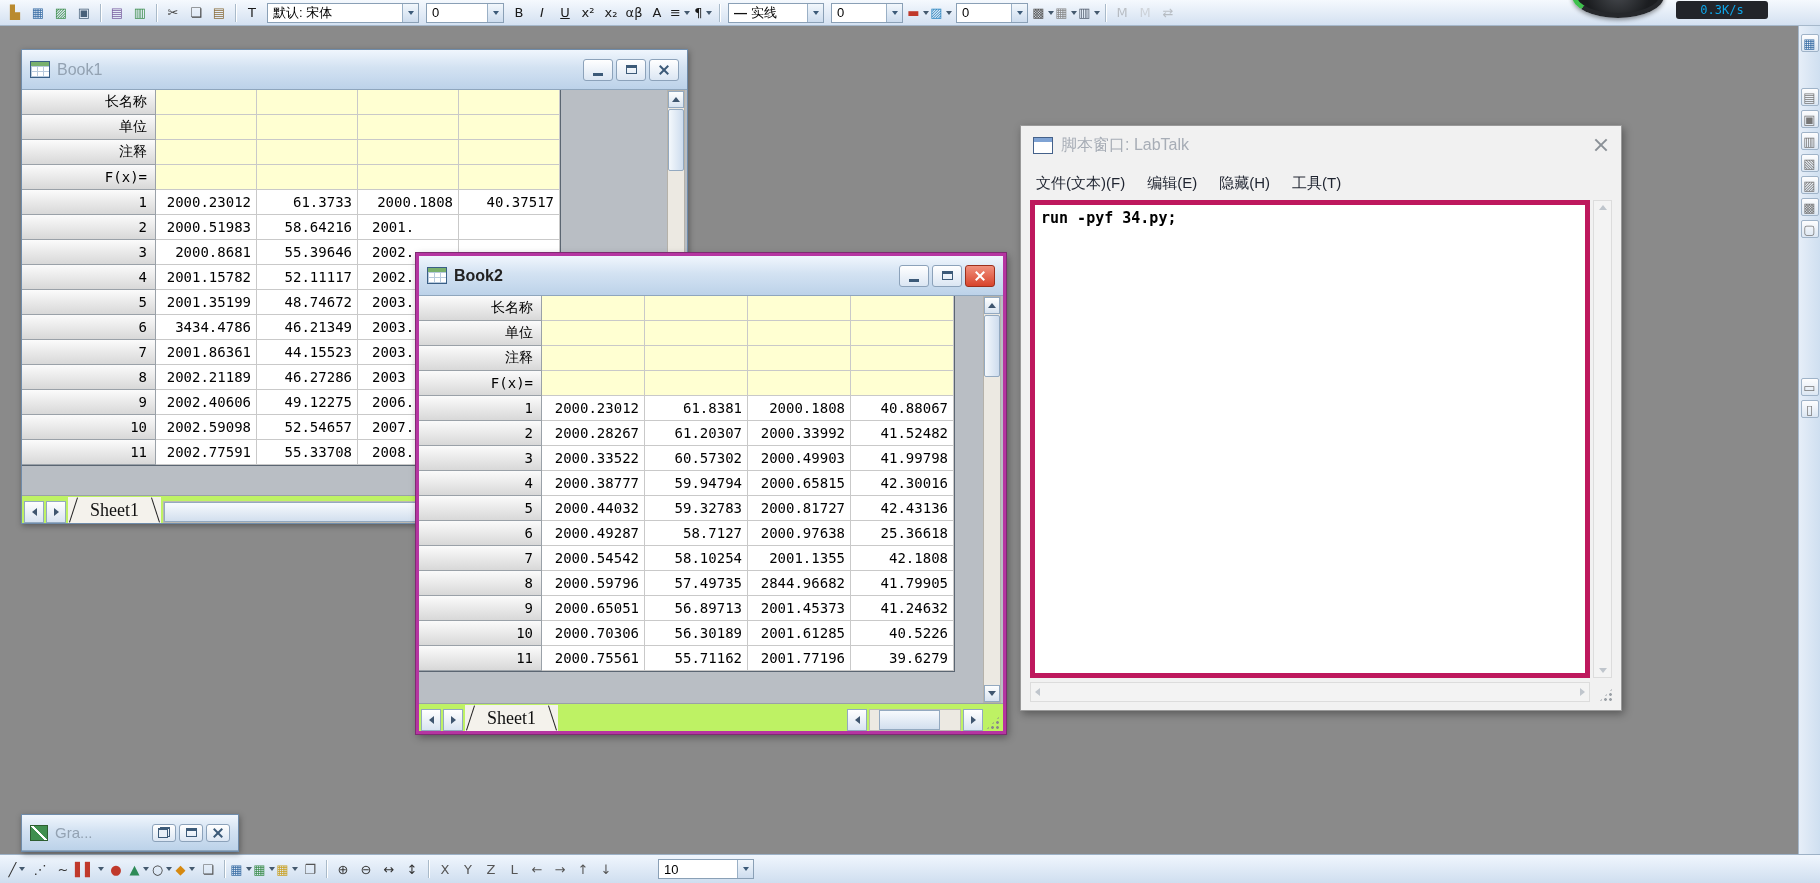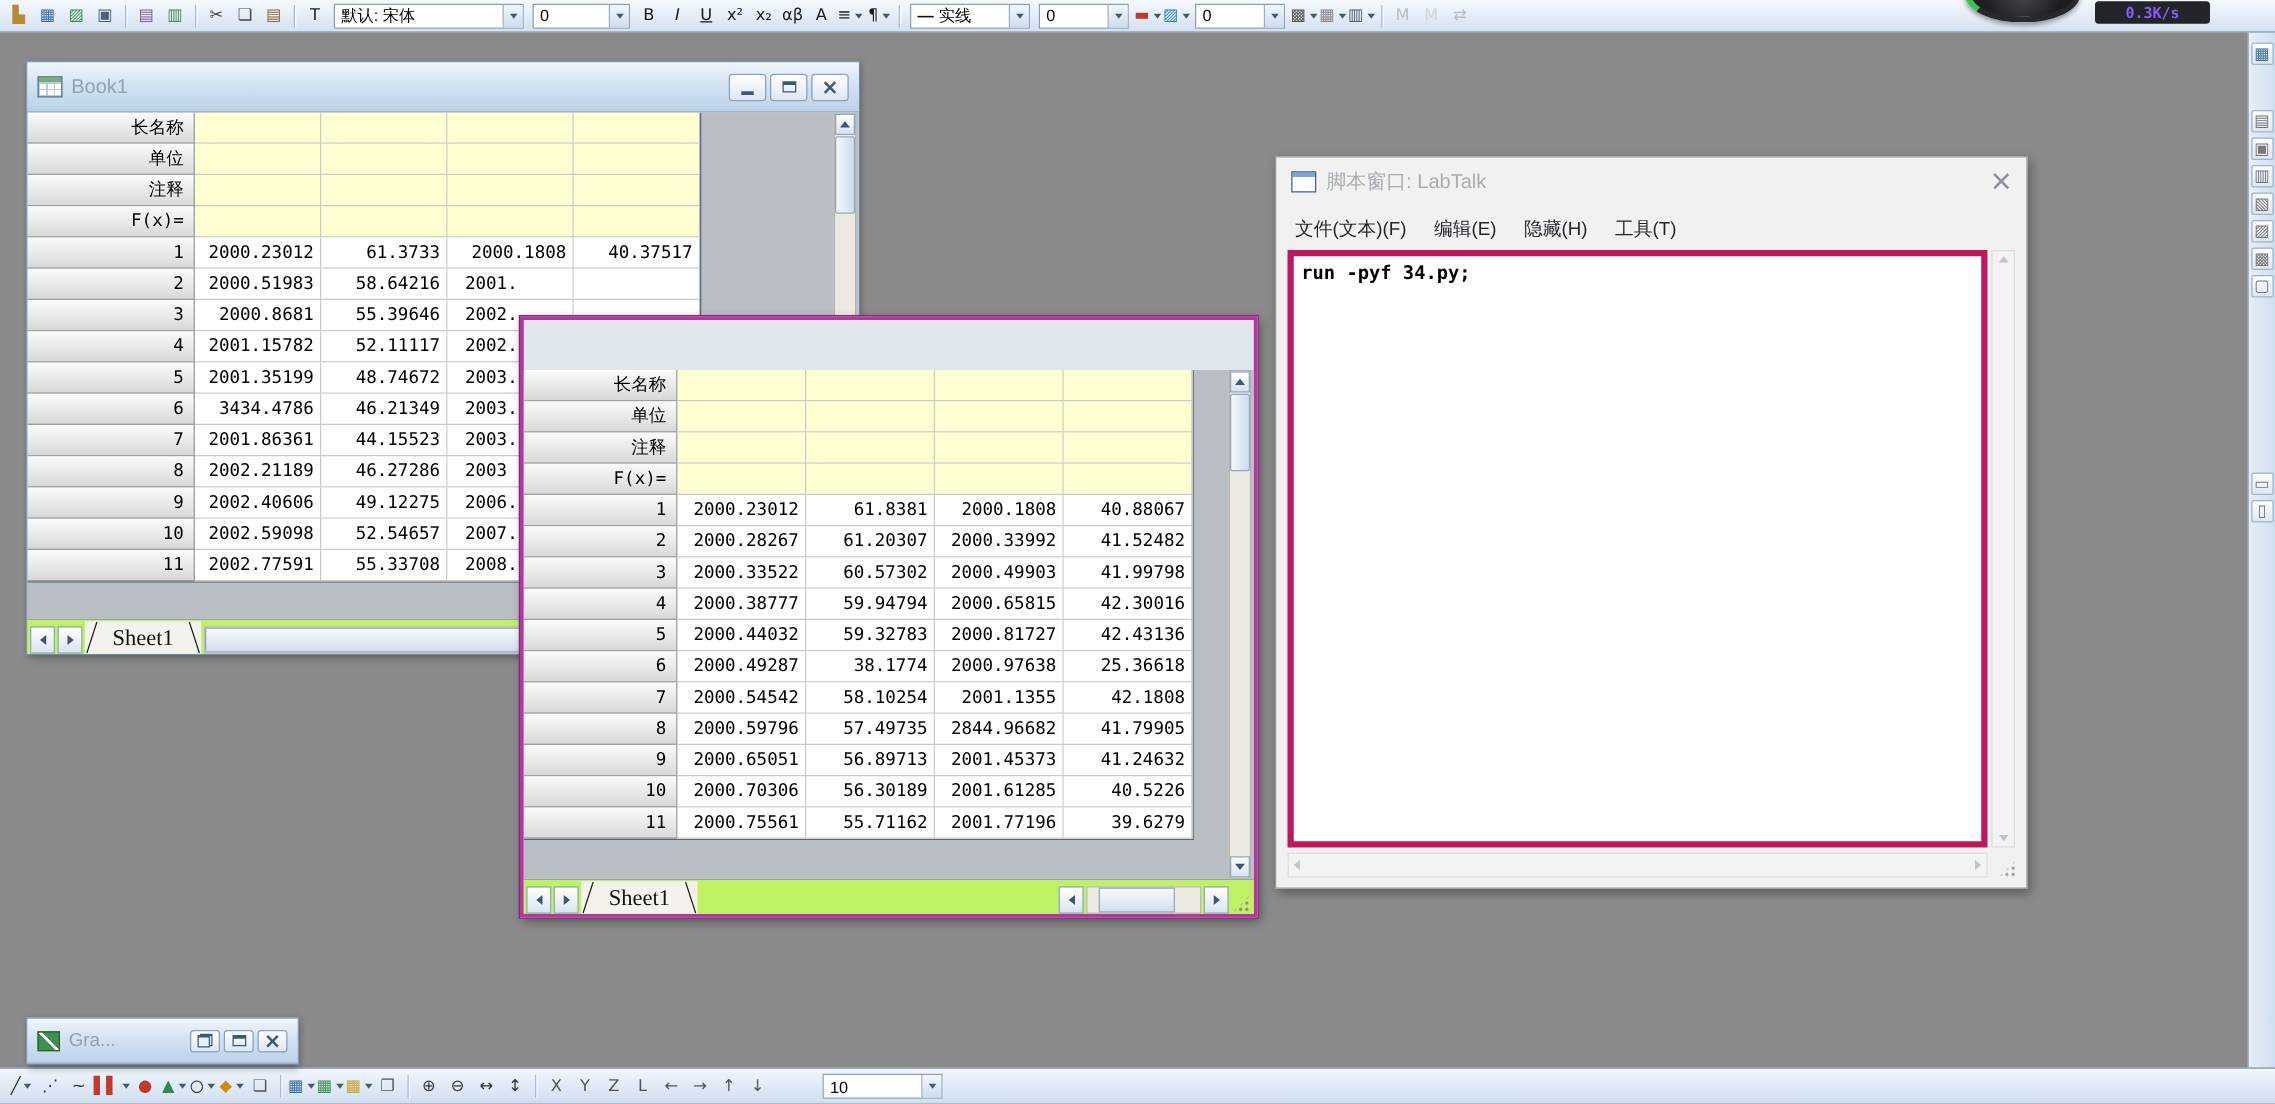--- a/index.html
+++ b/index.html
@@ -139,21 +139,21 @@
     display:flex;align-items:center;justify-content:space-between;padding:0 4px;box-sizing:border-box}
   .sw-grip{position:absolute;right:7px;bottom:7px;width:16px;height:16px;
     background-image:radial-gradient(#9aa0a6 1.3px,rgba(0,0,0,0) 1.5px);background-size:5px 5px;
     clip-path:polygon(100% 0,100% 100%,0 100%)}
 
   
   .gauge{position:absolute;left:1572px;top:-26px;width:92px;height:44px;border-radius:50%;
     background:radial-gradient(circle at 50% 35%,#4a4d52,#1b1d20 70%);
     border:5px solid #26282c;border-left-color:#3ec04d;box-shadow:0 2px 4px rgba(0,0,0,.4);z-index:60;box-sizing:border-box}
   .speed-badge{position:absolute;left:1676px;top:1px;width:92px;height:18px;background:#22242a;
-    border-radius:3px;color:#8b5cf6;font-size:12px;font-weight:bold;display:flex;align-items:center;
+    border-radius:3px;color:#0ea5e9;font-size:12px;font-weight:normal;display:flex;align-items:center;
     justify-content:center;z-index:60;font-family:"DejaVu Sans Mono",monospace}
 </style>
 </head>
 <body>
 
 <div class="top-toolbar" id="topbar">
     <span class="tb-btn">
       <span class="tb-ico" style="color: rgb(185, 138, 47);">▙</span>
     </span>
     <span class="tb-btn">
@@ -449,20 +449,35 @@
         <span class="arr arr-left"></span>
       </span>
     <span>
         <span class="arr arr-right"></span>
       </span>
   </div>
   <div class="sw-grip"></div>
 </div>
 
 <div class="window active" id="book2" style="left:416px;top:253px;width:590px;height:481px;z-index:30">
+  <div class="titlebar">
+    <span class="ws-icon"></span>
+    <span class="title">Book2</span>
+    <span class="winbtns">
+      <span class="wbtn">
+          <span class="gl-min"></span>
+        </span>
+      <span class="wbtn">
+          <span class="gl-max"></span>
+        </span>
+      <span class="wbtn red">
+          <span class="gl-x"></span>
+        </span>
+    </span>
+  </div>
   <div class="ws-zone">
     <div class="ws-table">
       <div class="ws-body">
           <div class="ws-row">
             <span class="hcell ws-rh">长名称</span>
             <span class="ws-cell yellow"></span>
             <span class="ws-cell yellow"></span>
             <span class="ws-cell yellow"></span>
             <span class="ws-cell yellow"></span>
           </div>
@@ -518,21 +533,21 @@
           <div class="ws-row">
             <span class="hcell ws-rh">5</span>
             <span class="ws-cell num">2000.44032</span>
             <span class="ws-cell num">59.32783</span>
             <span class="ws-cell num">2000.81727</span>
             <span class="ws-cell num">42.43136</span>
           </div>
           <div class="ws-row">
             <span class="hcell ws-rh">6</span>
             <span class="ws-cell num">2000.49287</span>
-            <span class="ws-cell num">38.1774</span>
+            <span class="ws-cell num">58.7127</span>
             <span class="ws-cell num">2000.97638</span>
             <span class="ws-cell num">25.36618</span>
           </div>
           <div class="ws-row">
             <span class="hcell ws-rh">7</span>
             <span class="ws-cell num">2000.54542</span>
             <span class="ws-cell num">58.10254</span>
             <span class="ws-cell num">2001.1355</span>
             <span class="ws-cell num">42.1808</span>
           </div>

